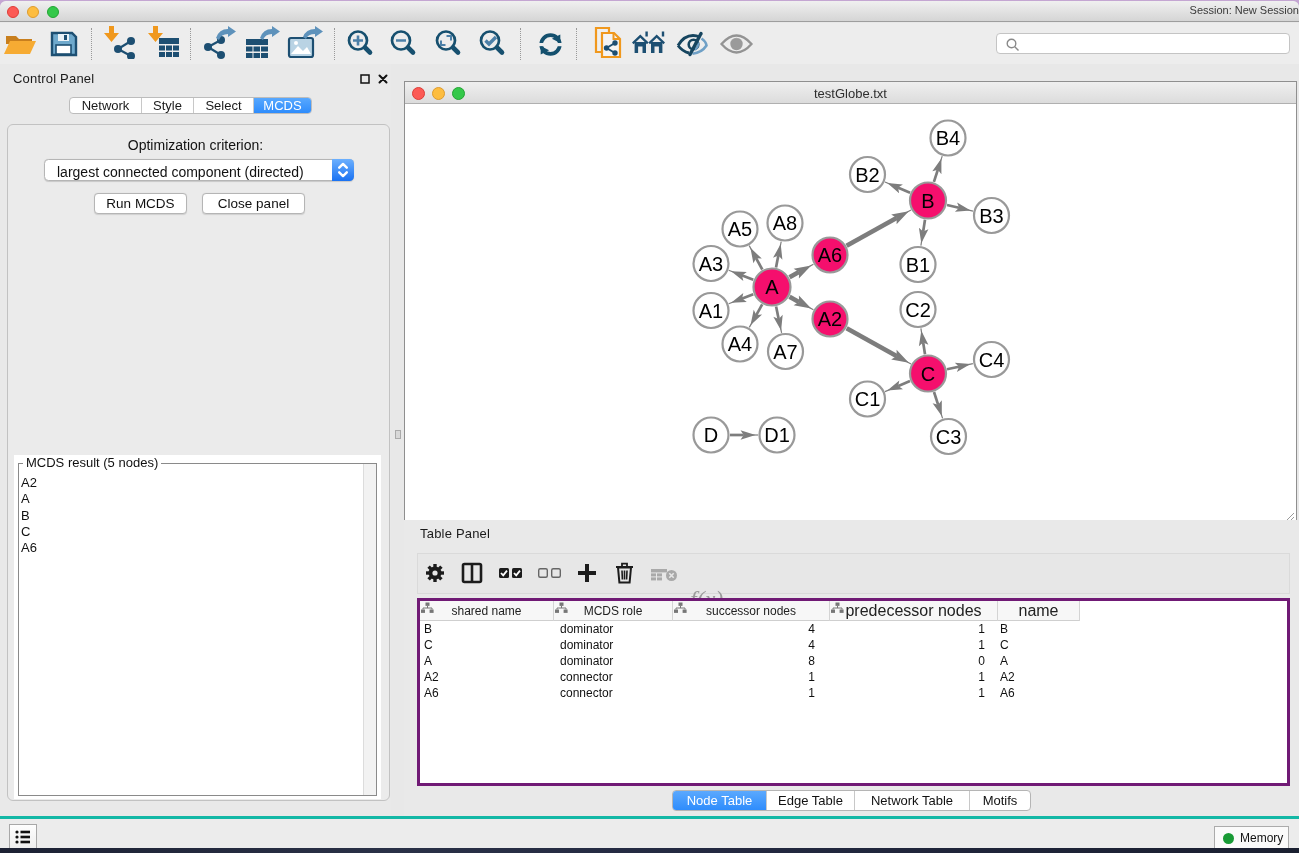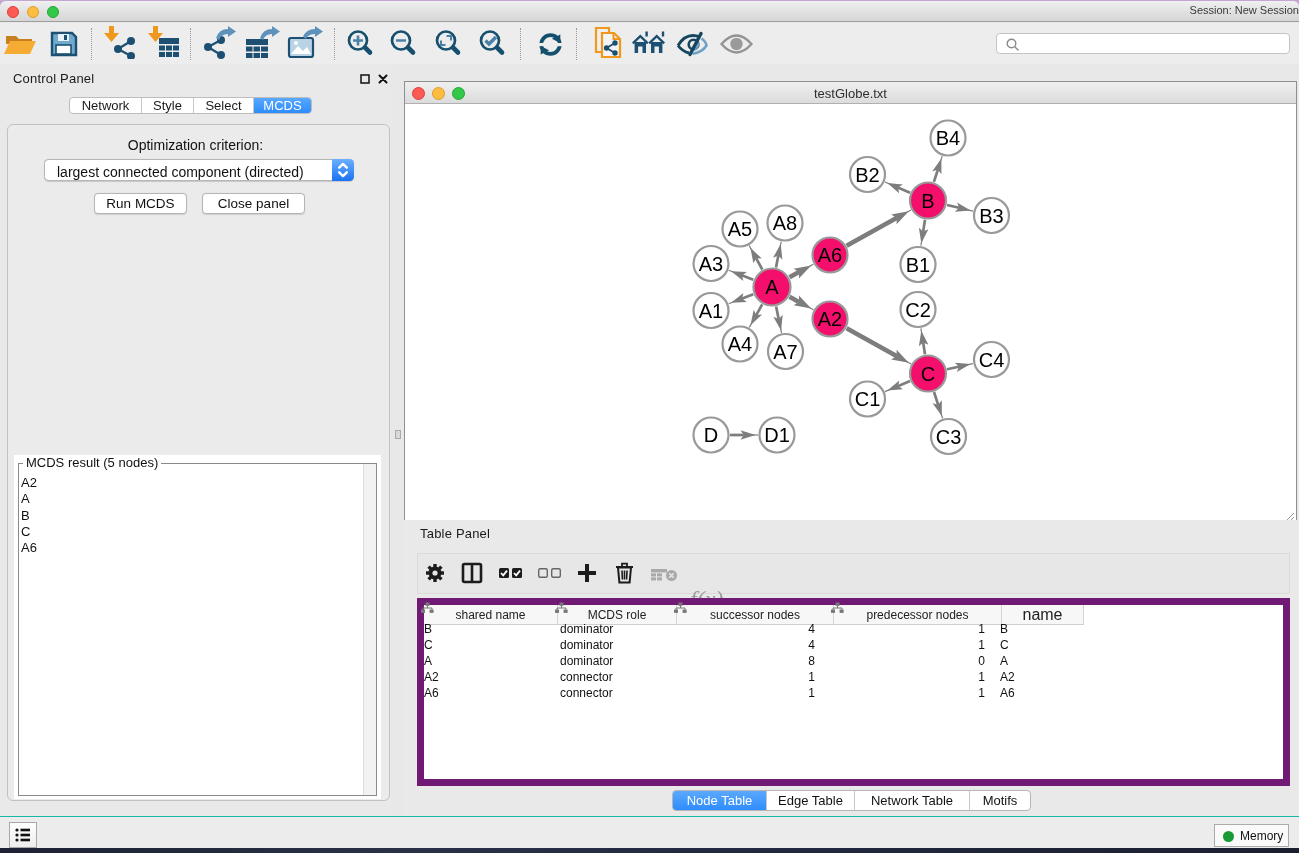--- a/index.html
+++ b/index.html
@@ -391,27 +391,27 @@
           <rect x="7" y="6.4" width="5" height="3"></rect>
 <rect x="1" y="10.4" width="5" height="3"></rect>
           <rect x="7" y="10.4" width="5" height="3"></rect>
 <circle cx="21.5" cy="8.5" r="5.5"></circle>
 </g>
 <path d="M19.3,6.3 l4.4,4.4 M23.7,6.3 l-4.4,4.4" stroke="#e7e7e7" stroke-width="1.6"></path>
 </svg>
   </div>
   <div class="abs" style="left:690px;top:585px;font-size:24px;font-family:'Liberation Serif',serif;font-style:italic;color:#9b9b9b">f(x)</div>
 
-  <div class="abs" style="left:417px;top:597px;width:873px;height:188px;background:#fff;border:7px solid #701a75">
+  <div class="abs" style="left:417px;top:597px;width:873px;height:188px;background:#fff;border:3px solid #701a75">
 
     <div class="abs" style="left:0;top:0;width:660px;height:20px;background:#f7f7f7;border-bottom:1px solid #cfcfcf"></div>
     <div class="abs" style="left:0;top:0;height:20px;width:134px;border-right:1px solid #d4d4d4;font-size:12px;color:#222;text-align:center;line-height:20px">shared name</div>
     <div class="abs" style="left:134px;top:0;height:20px;width:119px;border-right:1px solid #d4d4d4;font-size:12px;color:#222;text-align:center;line-height:20px">MCDS role</div>
     <div class="abs" style="left:253px;top:0;height:20px;width:157px;border-right:1px solid #d4d4d4;font-size:12px;color:#222;text-align:center;line-height:20px">successor nodes</div>
-    <div class="abs" style="left:410px;top:0;height:20px;width:168px;border-right:1px solid #d4d4d4;font-size:12px;color:#222;text-align:center;line-height:20px">predecessor nodes</div>
+    <div class="abs" style="left:410px;top:0;height:20px;width:168px;border-right:1px solid #d4d4d4;font-size:16px;color:#222;text-align:center;line-height:20px">predecessor nodes</div>
     <div class="abs" style="left:578px;top:0;height:20px;width:82px;border-right:1px solid #d4d4d4;font-size:16px;color:#222;text-align:center;line-height:20px">name</div>
   </div>
   <svg style="position:absolute;left:421px;top:601px" width="13" height="12" viewBox="0 0 13 12">
 <g fill="#777">
         <rect x="4.5" y="0.5" width="4" height="3.4"></rect>
         <rect x="0" y="7.5" width="4" height="3.4"></rect>
         <rect x="8.6" y="7.5" width="4" height="3.4"></rect>
       </g>
 <path d="M6.5,4 v2 M2,7.5 v-1.5 h9 v1.5" fill="none" stroke="#777" stroke-width="1"></path>
 </svg>
@@ -475,21 +475,21 @@
 <span style="position:absolute;left:583px;top:2px">A6</span>
 </div>
 
   <div class="abs" style="left:672px;top:789px;height:21px;display:flex;font-size:13px;border:1px solid #b5b5b5;border-radius:4px;overflow:hidden;background:#fff">
     <div style="width:93px;text-align:center;line-height:20px;color:#fff;background:linear-gradient(#5ba9fe,#2e8cfc)">Node Table</div>
     <div style="width:88px;text-align:center;line-height:20px;color:#111;border-left:1px solid #c8c8c8">Edge Table</div>
     <div style="width:115px;text-align:center;line-height:20px;color:#111;border-left:1px solid #c8c8c8">Network Table</div>
     <div style="width:61px;text-align:center;line-height:20px;color:#111;border-left:1px solid #c8c8c8">Motifs</div>
   </div>
 
-  <div class="abs" style="left:0;top:815px;width:1299px;height:32px;background:#ececec;border-top:1px solid #14b8a6">
+  <div class="abs" style="left:0;top:815px;width:1299px;height:32px;background:#ececec;border-top:3px solid #14b8a6">
     <div class="abs" style="left:9px;top:5px;width:28px;height:26px;background:linear-gradient(#fefefe,#ededed);border:1px solid #a8a8a8">
       <svg width="26" height="24" viewBox="0 0 26 24">
           <g fill="#111">
       <circle cx="7" cy="7" r="1.6"></circle>
             <circle cx="7" cy="12" r="1.6"></circle>
             <circle cx="7" cy="17" r="1.6"></circle>
       <rect x="10.5" y="5.7" width="9.5" height="2.6"></rect>
             <rect x="10.5" y="10.7" width="9.5" height="2.6"></rect>
             <rect x="10.5" y="15.7" width="9.5" height="2.6"></rect>
       </g>

